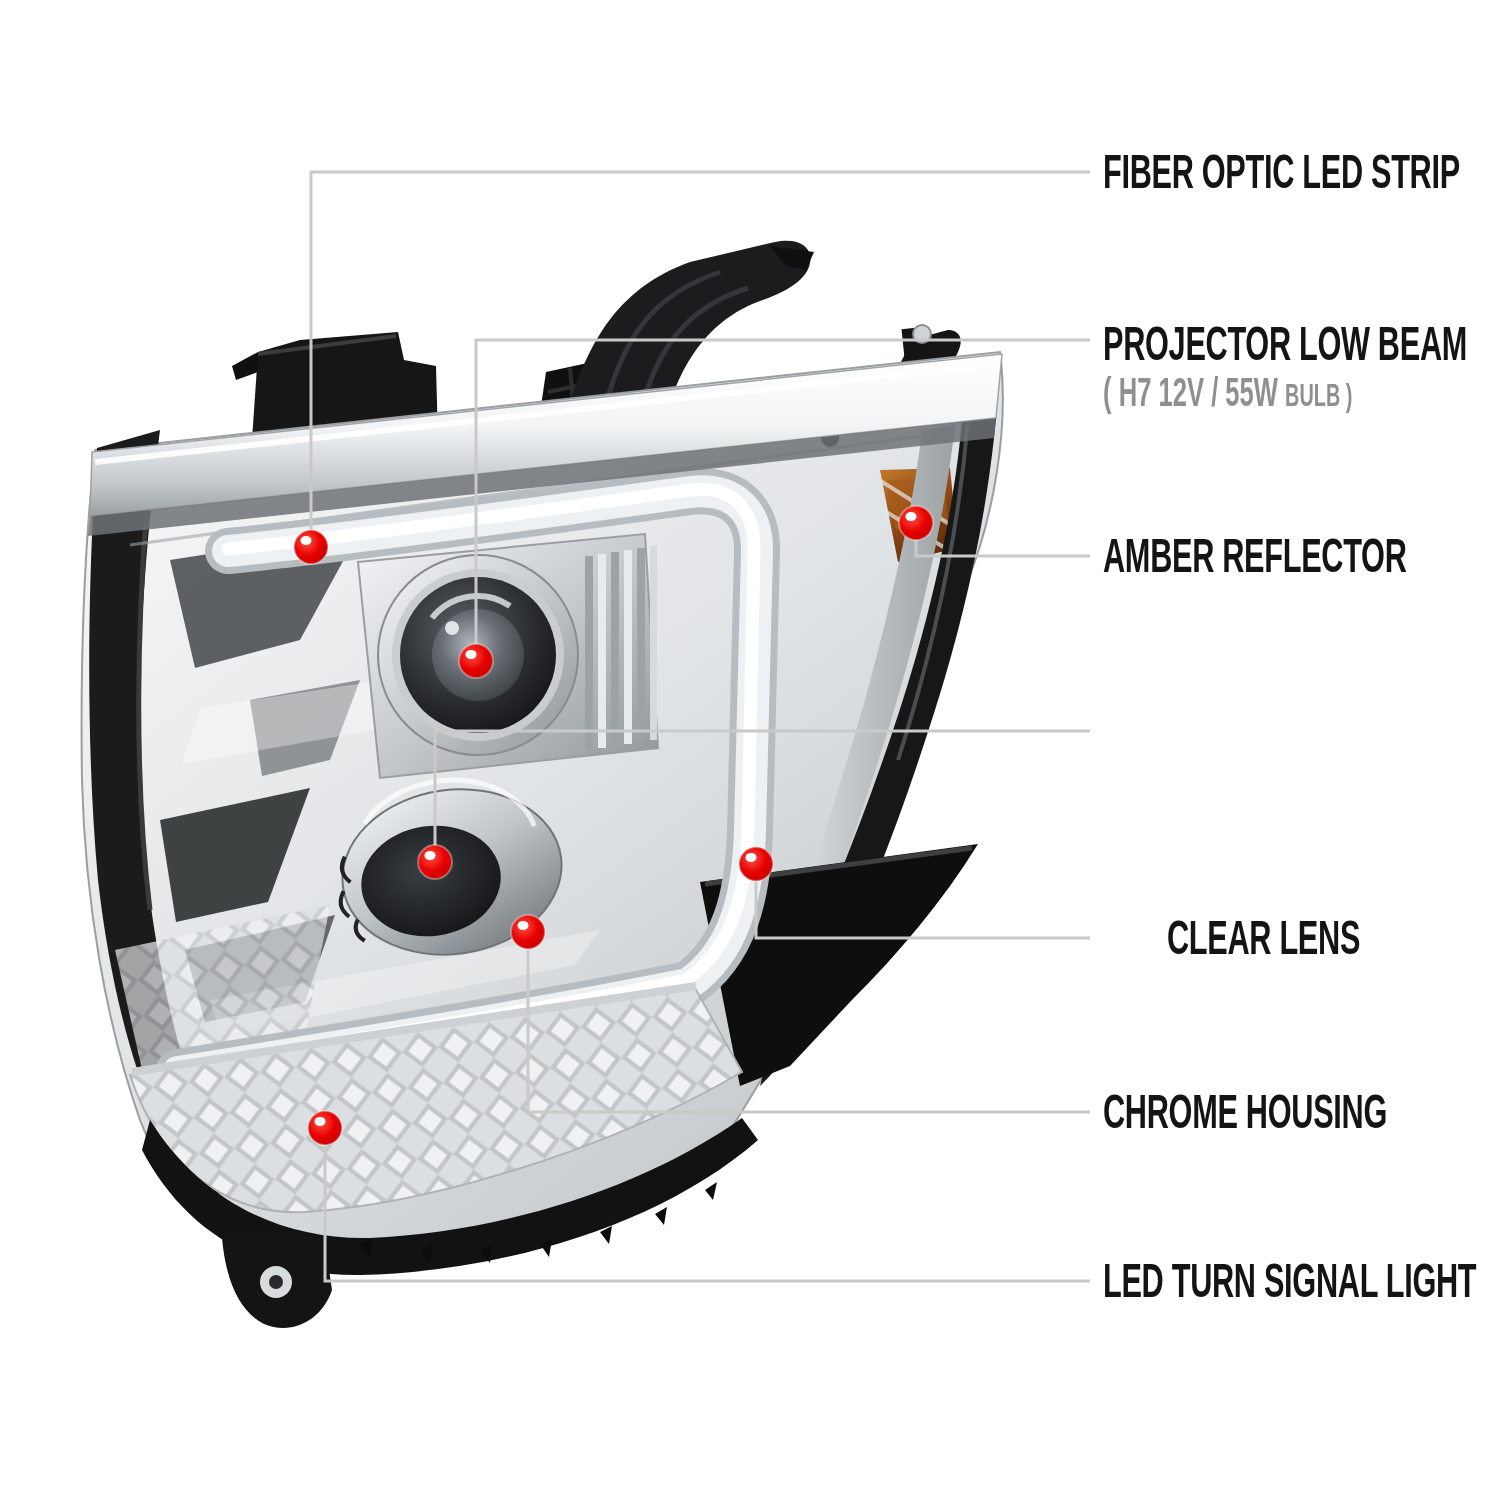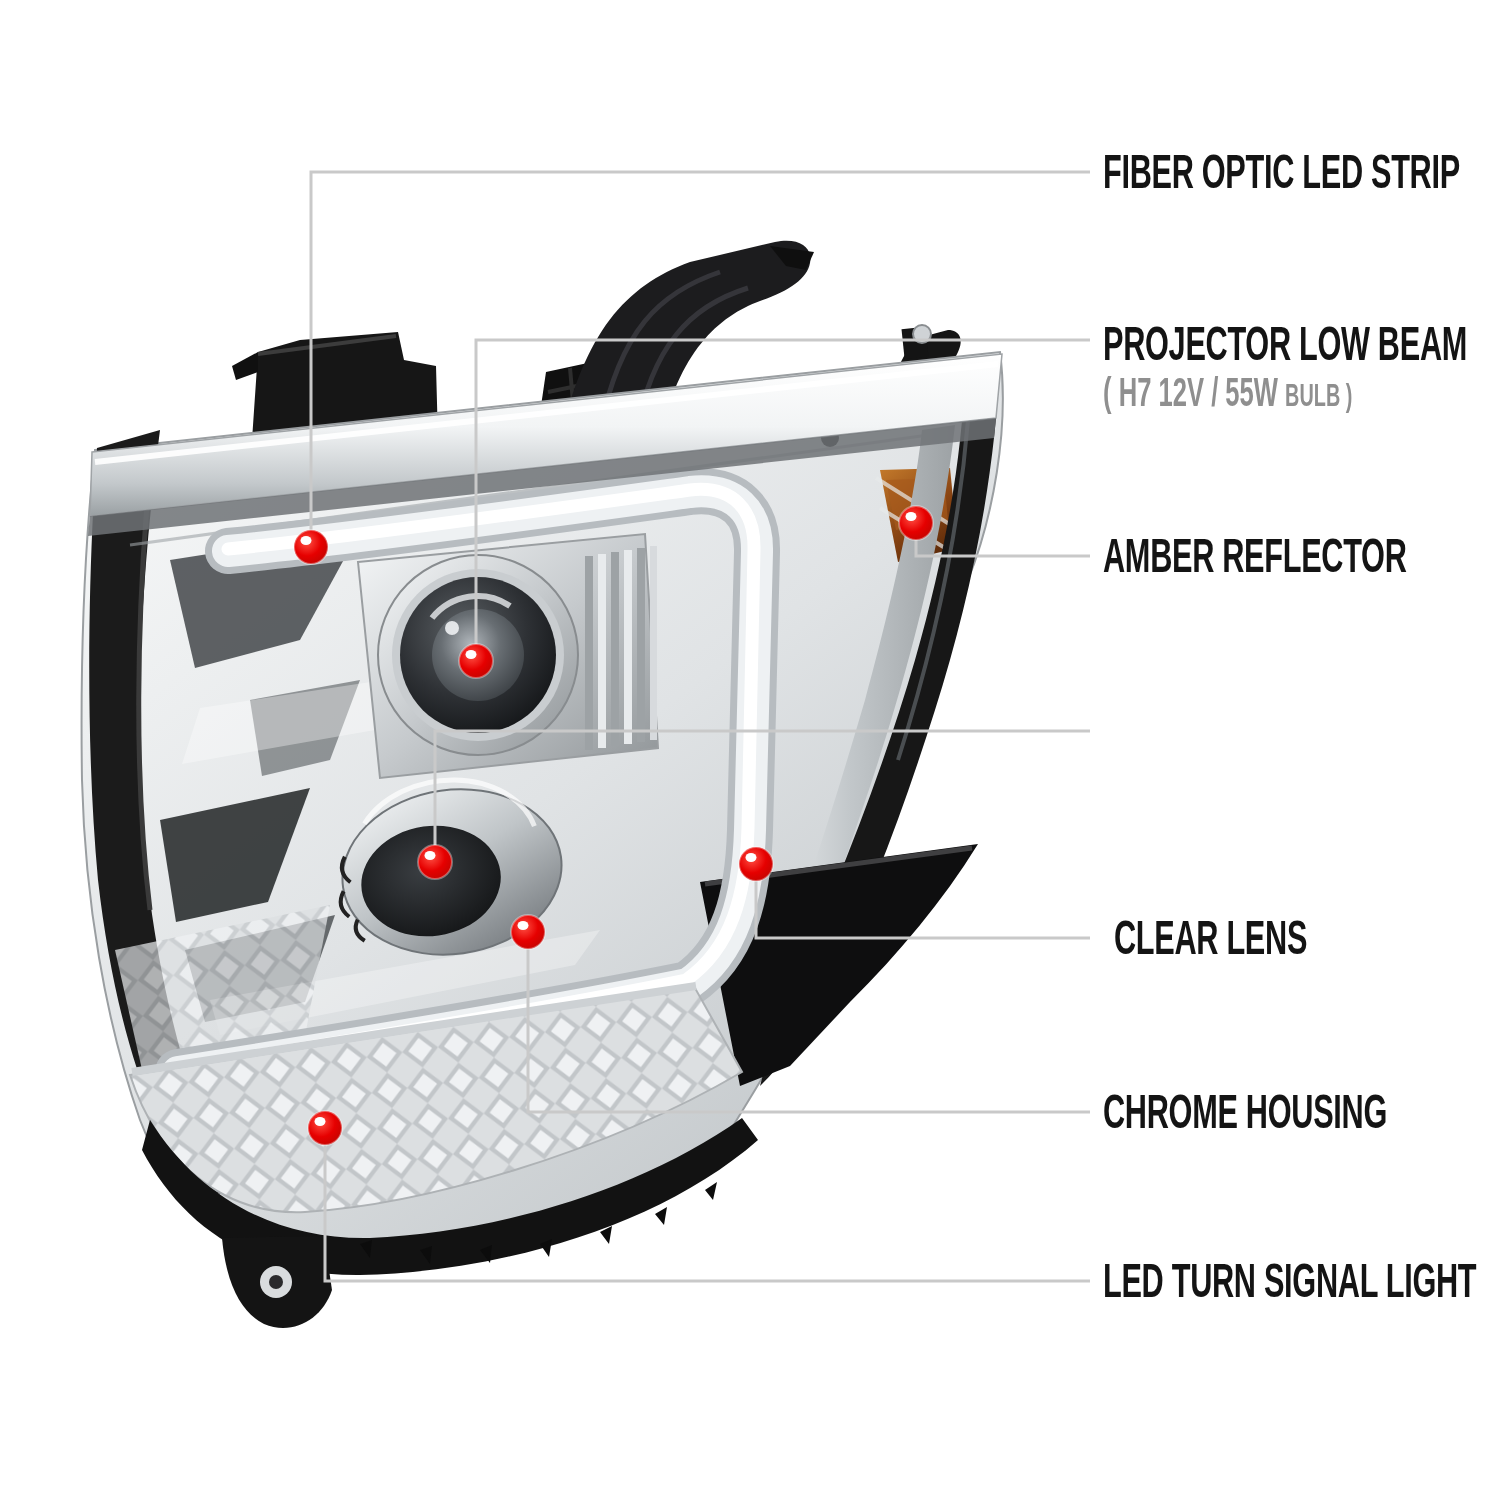--- a/index.html
+++ b/index.html
@@ -247,21 +247,21 @@
       <div class="callout" style="left: 1103px; top: 172px;">
         <div class="c-title">FIBER OPTIC LED STRIP</div>
       </div>
       <div class="callout" style="left: 1103px; top: 344px;">
         <div class="c-title">PROJECTOR LOW BEAM</div>
         <div class="c-sub"><span>( H7  12V / 55W</span> <span class="c-sub-small">BULB )</span></div>
       </div>
       <div class="callout" style="left: 1103px; top: 556px;">
         <div class="c-title">AMBER REFLECTOR</div>
       </div>
-      <div class="callout" style="left: 1114px; top: 938px;">
+      <div class="callout" style="left: 1167px; top: 938px;">
         <div class="c-title">CLEAR LENS</div>
       </div>
       <div class="callout" style="left: 1103px; top: 1112px;">
         <div class="c-title">CHROME HOUSING</div>
       </div>
       <div class="callout" style="left: 1103px; top: 1281px;">
         <div class="c-title">LED TURN SIGNAL LIGHT</div>
       </div>
     </div>
 </div>

